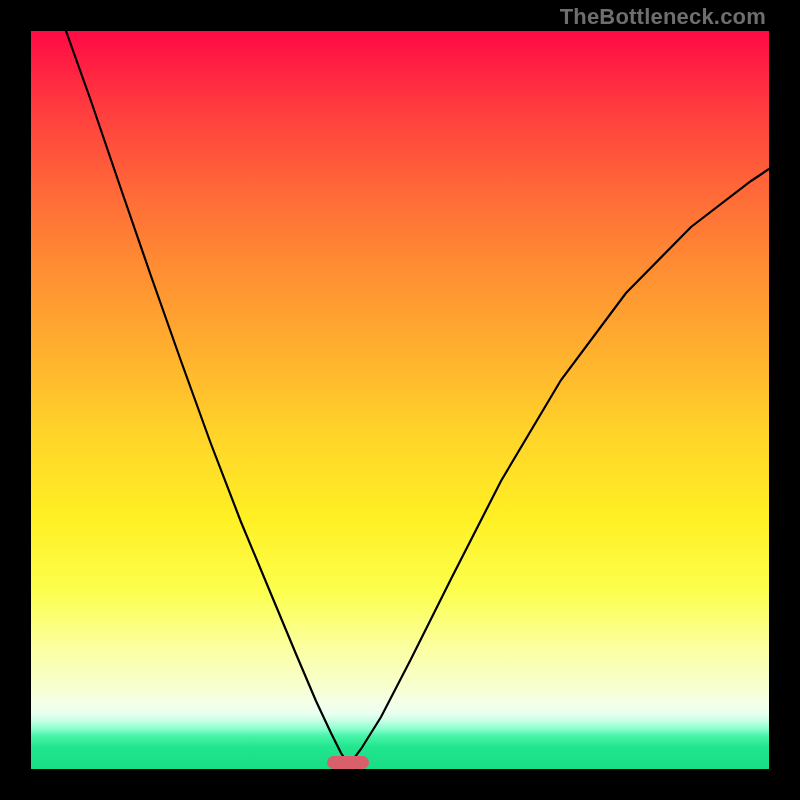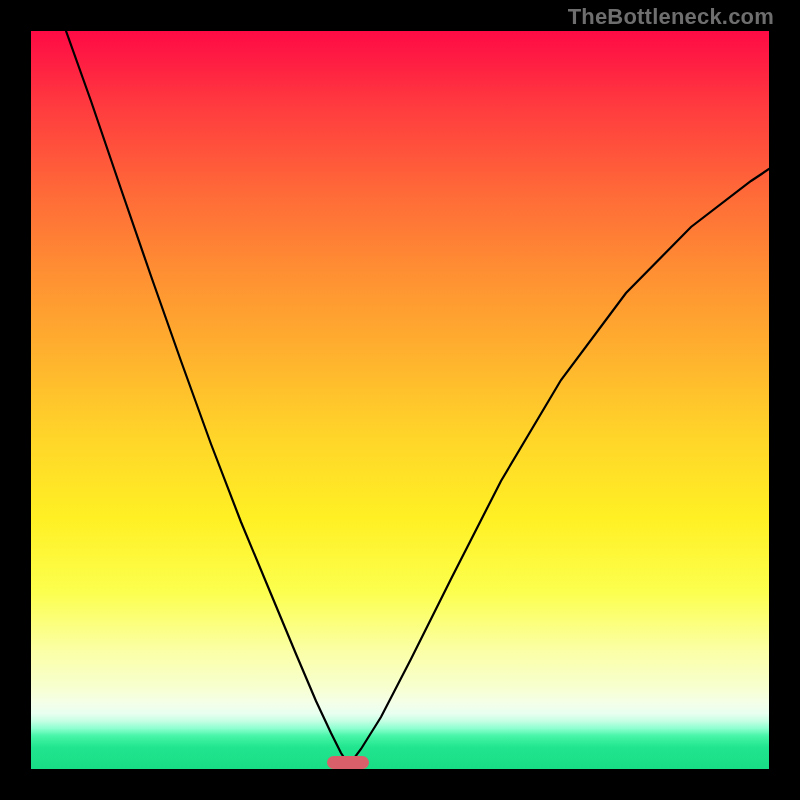--- a/index.html
+++ b/index.html
@@ -47,21 +47,21 @@
     left: 0; top: 0;
   }
   .marker {
     position: absolute;
     background: #d9606a;
     border-radius: 999px;
   }
   .watermark {
     position: absolute;
     top: 4px;
-    right: 26px;
+    right: 34px;
     color: #6e6e6e;
     font-size: 22px;
     font-weight: 600;
     letter-spacing: 0.2px;
   }
 </style>
 </head>
 <body>
 
 <div class="frame">

